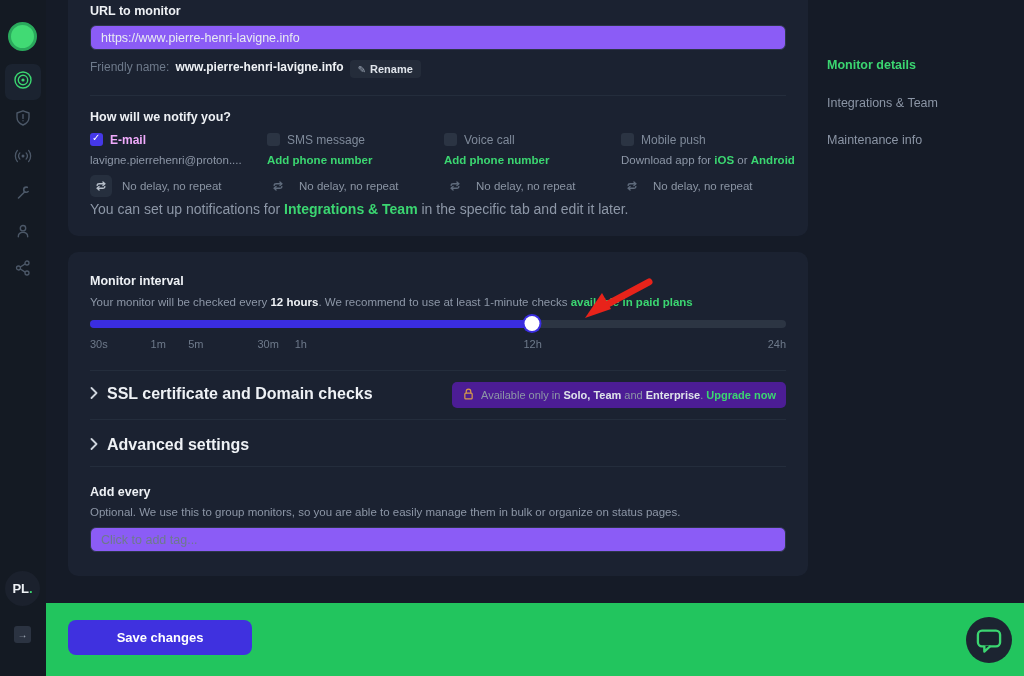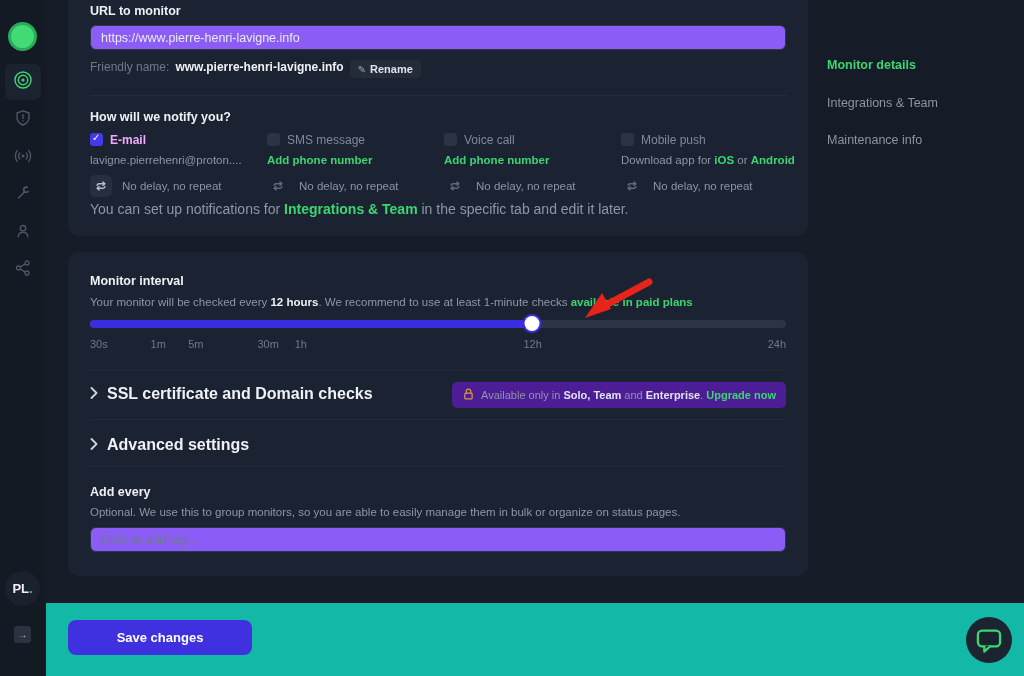--- a/index.html
+++ b/index.html
@@ -68,21 +68,21 @@
 
   .badge{position:absolute;right:22px;display:flex;align-items:center;gap:6px;background:#4c1d95;
         border-radius:5px;padding:5px 10px;font-size:11px;color:#8d97a7;}
   .badge b{color:#dfe4ea;}
 
   
   .rnav-item{position:absolute;left:827px;font-size:12.5px;color:#8b95a5;}
   .rnav-item.active{color:#3bd671;font-weight:bold;}
 
   
-  .footer{position:absolute;left:46px;top:603px;width:978px;height:73px;background:#14b8a6;}
+  .footer{position:absolute;left:46px;top:603px;width:978px;height:73px;background:#22c55e;}
   .save-btn{position:absolute;left:22px;top:17px;width:184px;height:35px;background:#3f31df;border:none;
         border-radius:8px;color:#ffffff;font-size:13px;font-weight:bold;}
   .chat-wrap{position:absolute;left:920px;top:14px;width:46px;height:46px;border-radius:50%;background:#1c2431;
         display:flex;align-items:center;justify-content:center;}
 
   .arrow-annot{position:absolute;left:575px;top:274px;z-index:6;}
   .note-line{position:absolute;left:22px;font-size:14px;color:#8d97a7;}
 </style>
 </head>
 <body>

